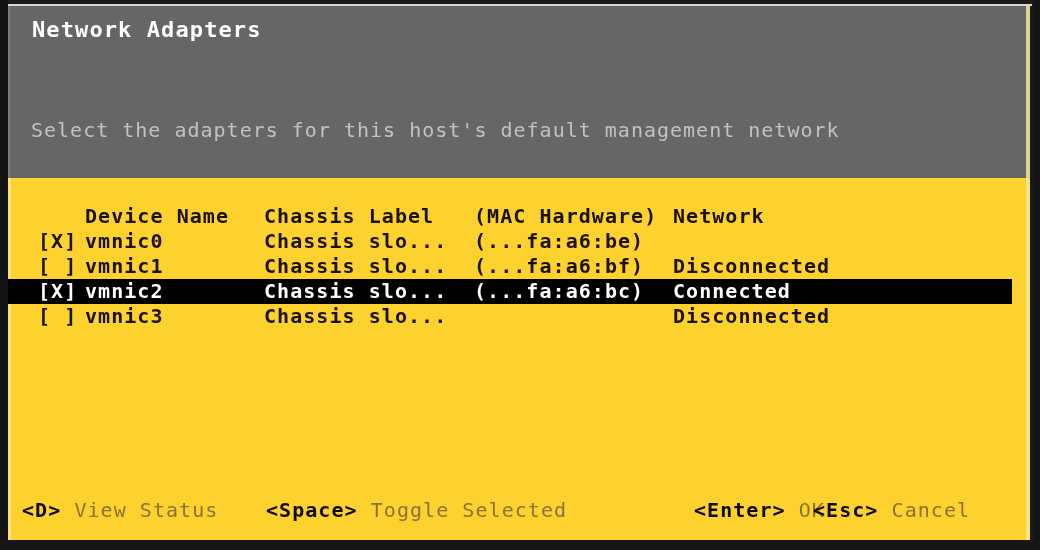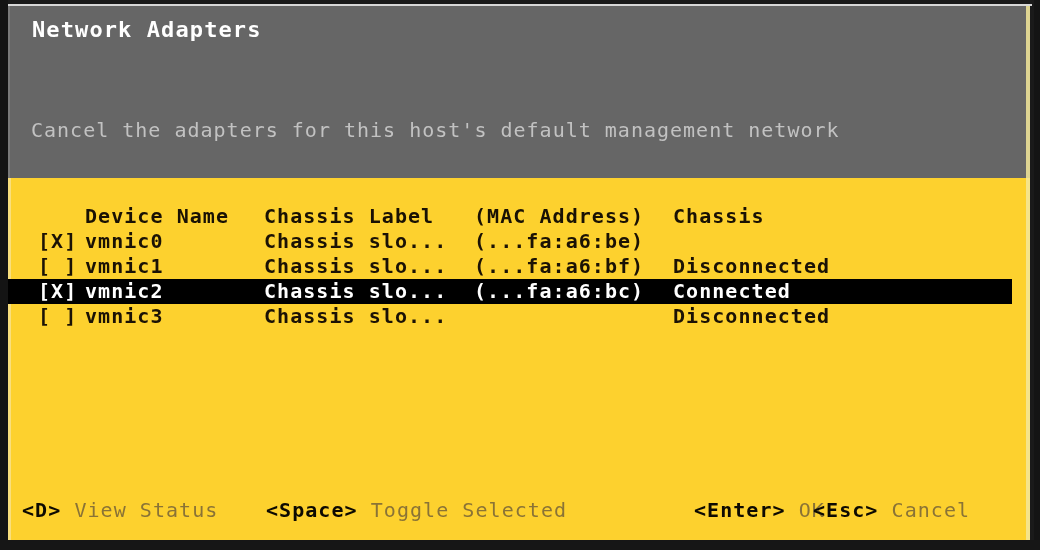--- a/index.html
+++ b/index.html
@@ -194,36 +194,36 @@
   <div class="frame-right-dark"></div>
   <div class="frame-bottom-dark"></div>
   <div class="frame-top"></div>
 
   <div class="header-panel"></div>
   <div class="header-panel-edge"></div>
 
   <div class="panel-title">Network Adapters</div>
 
   <div class="panel-desc">
-    <div>Cancel the adapters for this host's default management network</div>
+    <div>Select the adapters for this host's default management network</div>
     <div>connection. Use two or more adapters for fault-tolerance and</div>
     <div>load-balancing.</div>
   </div>
 
   <div class="body-panel"></div>
   <div class="body-left-light"></div>
   <div class="frame-right-light"></div>
 
   <div class="table">
 
     <div class="trow header-row">
       <span class="cell c-name">Device Name</span>
       <span class="cell c-hw">Chassis Label</span>
-      <span class="cell c-mac">(MAC Address)</span>
-      <span class="cell c-status">Chassis</span>
+      <span class="cell c-mac">(MAC Hardware)</span>
+      <span class="cell c-status">Network</span>
     </div>
 
     <div class="trow">
       <span class="cell c-check">[X]</span>
       <span class="cell c-name">vmnic0</span>
       <span class="cell c-hw">Chassis slo...</span>
       <span class="cell c-mac">(...fa:a6:be)</span>
     </div>
 
     <div class="trow">

